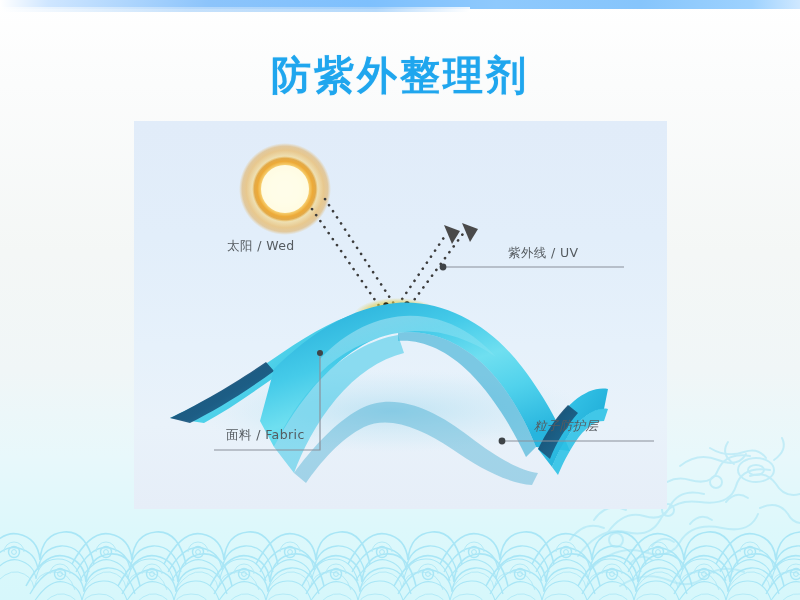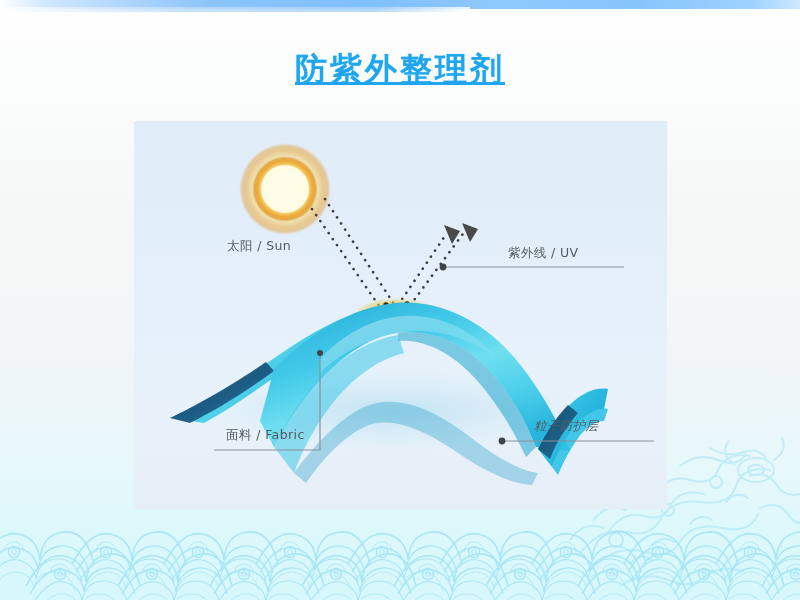--- a/index.html
+++ b/index.html
@@ -62,26 +62,25 @@
     pointer-events: none;
   }
 
   
   #title {
     position: absolute;
     left: 0; top: 48px;
     width: 800px;
     text-align: center;
     font-family: "DejaVu Sans", sans-serif;
-    font-size: 32px;
+    font-size: 40px;
     font-weight: bold;
     letter-spacing: 3px;
     color: #1fa6ee;
     text-shadow: 0 0 1px rgba(31,166,238,.45);
-    text-decoration: underline;
   }
 
   
   #panel {
     position: absolute;
     left: 134px; top: 121px;
     width: 533px; height: 388px;
     background: linear-gradient(to bottom,
         #e1ecf9 0%, #e2eefa 30%, #e6f1fb 58%, #e9f2fa 78%, #e6eef8 100%);
     overflow: hidden;
@@ -368,19 +367,19 @@
 
         <line x1="368" y1="320" x2="520" y2="320"></line>
       </g>
       <g fill="#3f4448">
         <circle cx="309" cy="146" r="3.4"></circle>
         <circle cx="186" cy="232" r="3.0"></circle>
         <circle cx="368" cy="320" r="3.4"></circle>
       </g>
     </svg>
 
-    <div class="lbl" id="label-sun">太阳 / Sun</div>
+    <div class="lbl" id="label-sun">太阳 / Wed</div>
     <div class="lbl" id="label-uv">紫外线 / UV</div>
     <div class="lbl" id="label-fabric">面料 / Fabric</div>
     <div class="lbl" id="label-particle">粒子防护层</div>
 
   </div>
 </div>
 
 </body></html>

